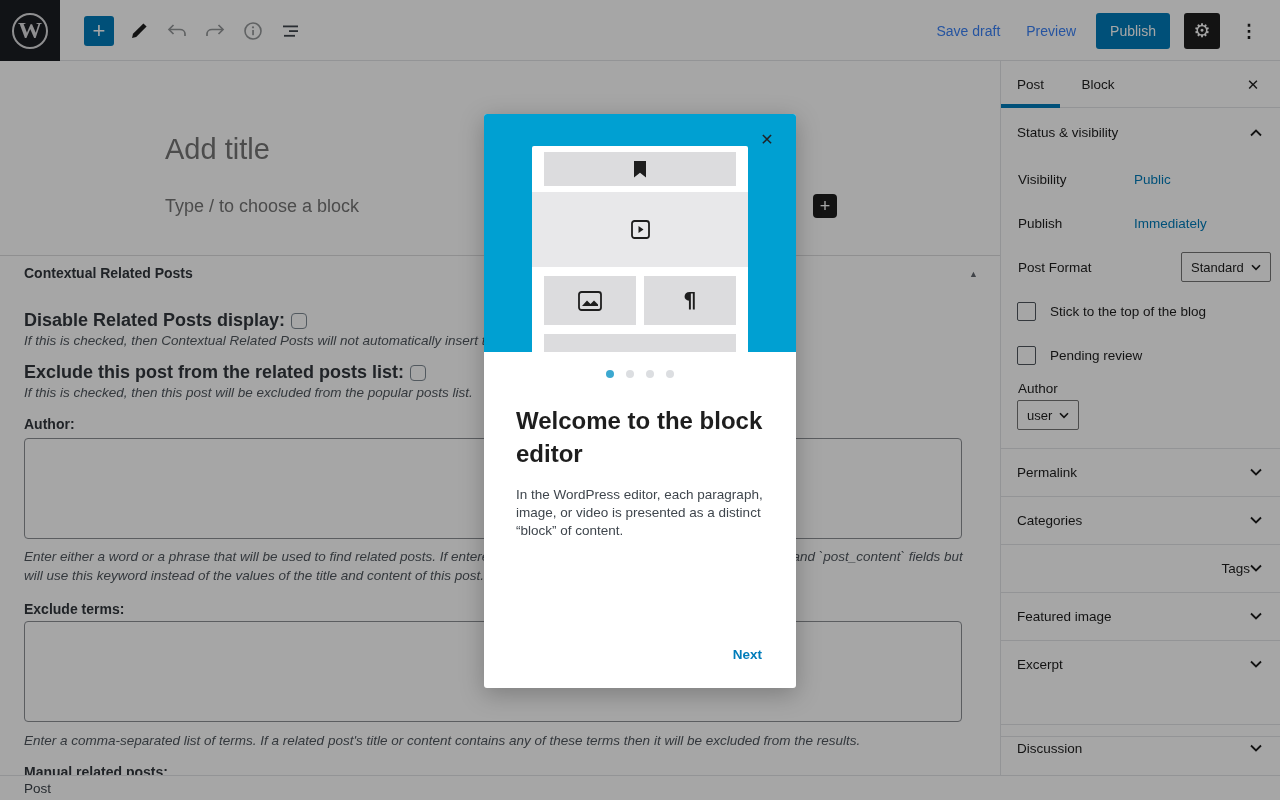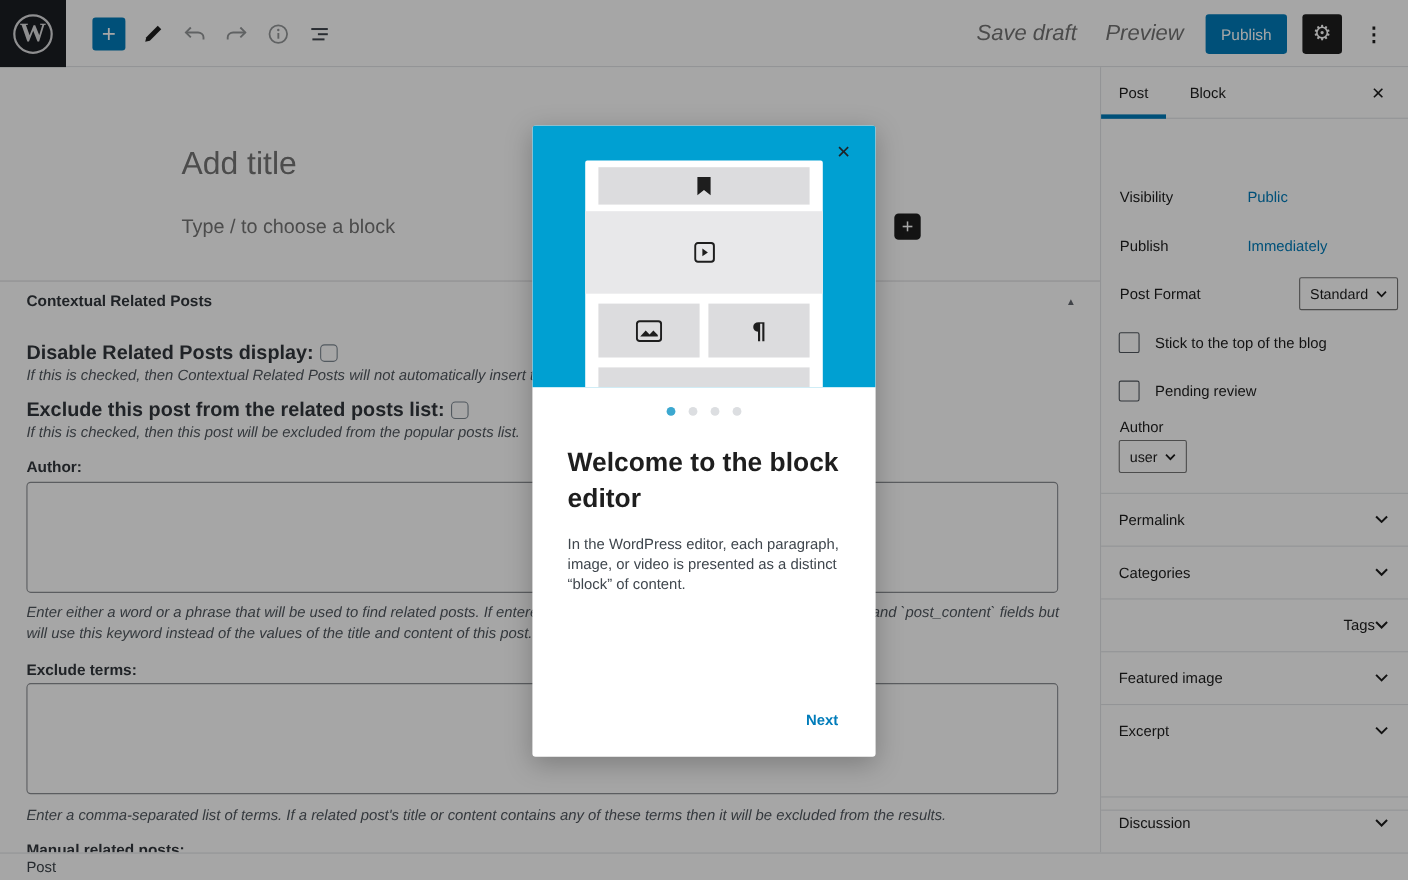--- a/index.html
+++ b/index.html
@@ -8,21 +8,21 @@
   .screen { position:relative; width:1280px; height:800px; background:#fff; overflow:hidden; }
 
   
   .topbar { position:absolute; left:0; top:0; width:1280px; height:61px; background:#fff; border-bottom:1px solid #e2e4e7; z-index:10; }
   .wp-logo-block { position:absolute; left:0; top:0; width:60px; height:61px; background:#1b1e23; display:flex; align-items:center; justify-content:center; cursor:pointer; }
   .wp-logo-circle { width:36px; height:36px; border:2.5px solid #dcdcde; border-radius:50%; display:flex; align-items:center; justify-content:center; color:#dcdcde; font-family:"Liberation Serif", serif; font-size:24px; font-weight:bold; line-height:1; padding-bottom:2px; }
   .tools-left { position:absolute; left:84px; top:0; height:61px; display:flex; align-items:center; gap:12px; }
   .btn-inserter { width:30px; height:30px; background:#007cba; color:#fff; border:none; border-radius:3px; font-size:22px; line-height:26px; text-align:center; cursor:pointer; font-family:"Liberation Sans", sans-serif; }
   .tool-btn { width:26px; height:30px; background:transparent; border:none; display:flex; align-items:center; justify-content:center; cursor:pointer; }
   .tools-right { position:absolute; right:16px; top:0; height:61px; display:flex; align-items:center; gap:14px; }
-  .btn-text { background:transparent; border:none; color:#737373; font-size:20px; padding:8px 6px; cursor:pointer; font-family:"Liberation Sans", sans-serif;font-style:italic; }
+  .btn-text { background:transparent; border:none; color:#3b82f6; font-size:14px; padding:8px 6px; cursor:pointer; font-family:"Liberation Sans", sans-serif; }
   .btn-publish { background:#007cba; border:none; color:#fff; font-size:14px; height:36px; padding:0 14px; border-radius:3px; cursor:pointer; font-family:"Liberation Sans", sans-serif; }
   .btn-gear { width:36px; height:36px; background:#1e1e1e; border:none; border-radius:3px; color:#fff; font-size:19px; line-height:1; cursor:pointer; }
   .btn-more { background:transparent; border:none; color:#1e1e1e; font-size:18px; font-weight:bold; letter-spacing:0; cursor:pointer; padding:4px 6px; }
 
   
   .editor-area { position:absolute; left:0; top:61px; width:1000px; height:714px; background:#fff; overflow:hidden; }
   .post-title-placeholder { position:absolute; left:165px; top:72px; font-size:29px; color:#757575; }
   .block-placeholder { position:absolute; left:165px; top:135px; font-size:18px; color:#757575; }
   .block-inserter-side { position:absolute; left:813px; top:133px; width:24px; height:24px; background:#1e1e1e; color:#fff; border:none; border-radius:4px; font-size:18px; line-height:20px; text-align:center; cursor:pointer; }
   .metabox-divider { position:absolute; left:0; top:194px; width:1000px; border-top:1px solid #dcdcde; }
@@ -174,20 +174,28 @@
     <label class="mb-field-label" style="top:703px;">Manual related posts:</label>
   </main>
 
   <aside class="sidebar">
     <div class="sb-tabs">
       <button class="sb-tab post active">Post</button>
       <button class="sb-tab block">Block</button>
       <button class="sb-close"><span>✕</span></button>
     </div>
 
+    <button class="sb-panel-header" style="top:48px;">
+      <span class="pt">Status &amp; visibility</span>
+      <span>
+          <svg width="12" height="8" viewBox="0 0 12 8">
+            <path d="M1 6.5 L6 1.5 L11 6.5" stroke="#1e1e1e" stroke-width="1.8" fill="none"></path>
+          </svg>
+        </span>
+    </button>
 
     <span class="sb-row-label" style="top:111px;">Visibility</span>
     <button class="sb-link" style="top:111px;">Public</button>
 
     <span class="sb-row-label" style="top:155px;">Publish</span>
     <button class="sb-link" style="top:155px;">Immediately</button>
 
     <span class="sb-row-label" style="top:199px;">Post Format</span>
     <button class="sb-select" style="left:180px; top:191px;">
       <span>Standard</span>

